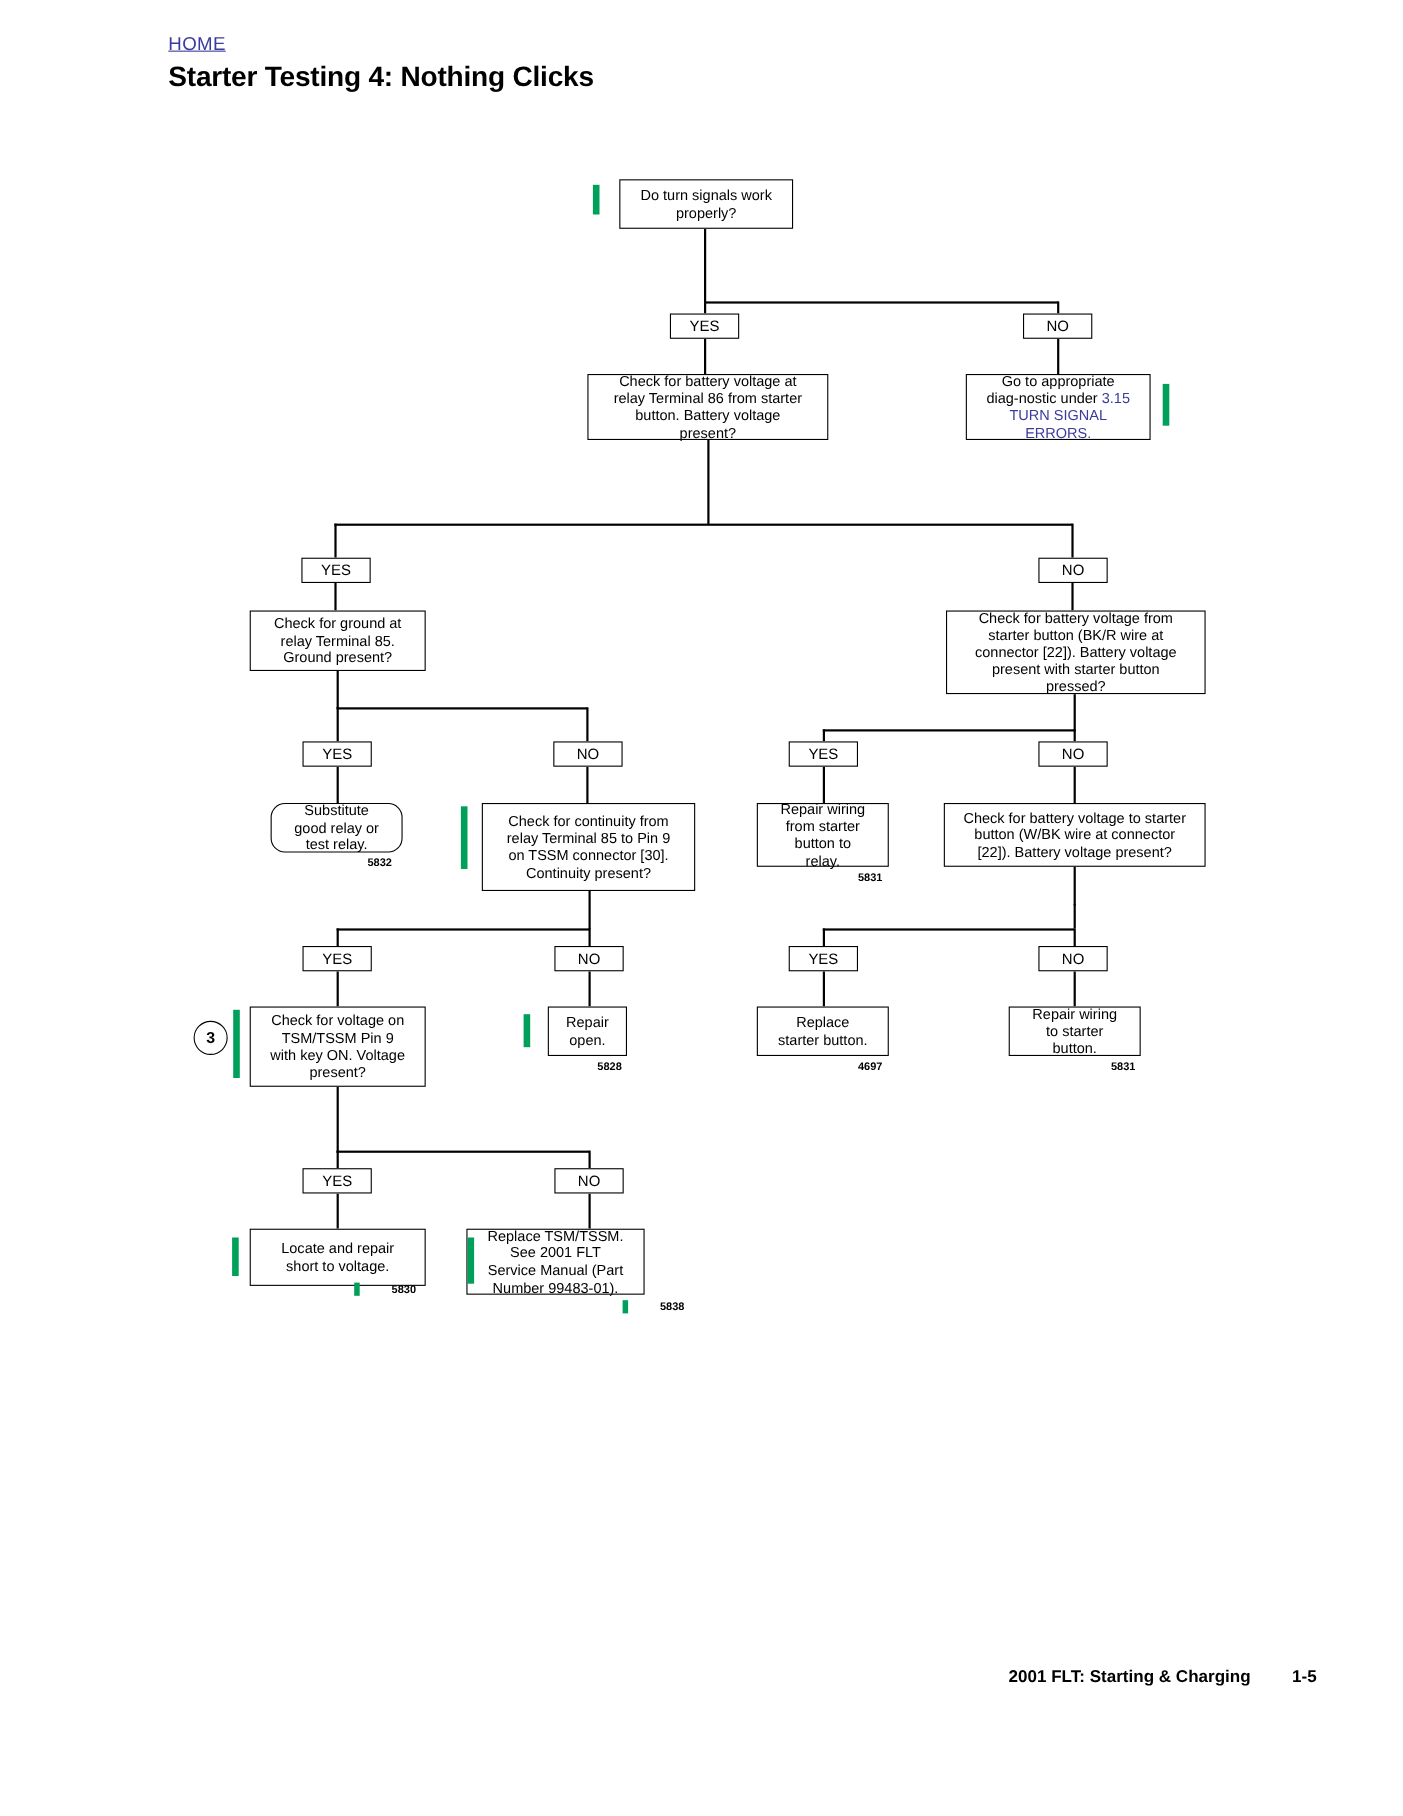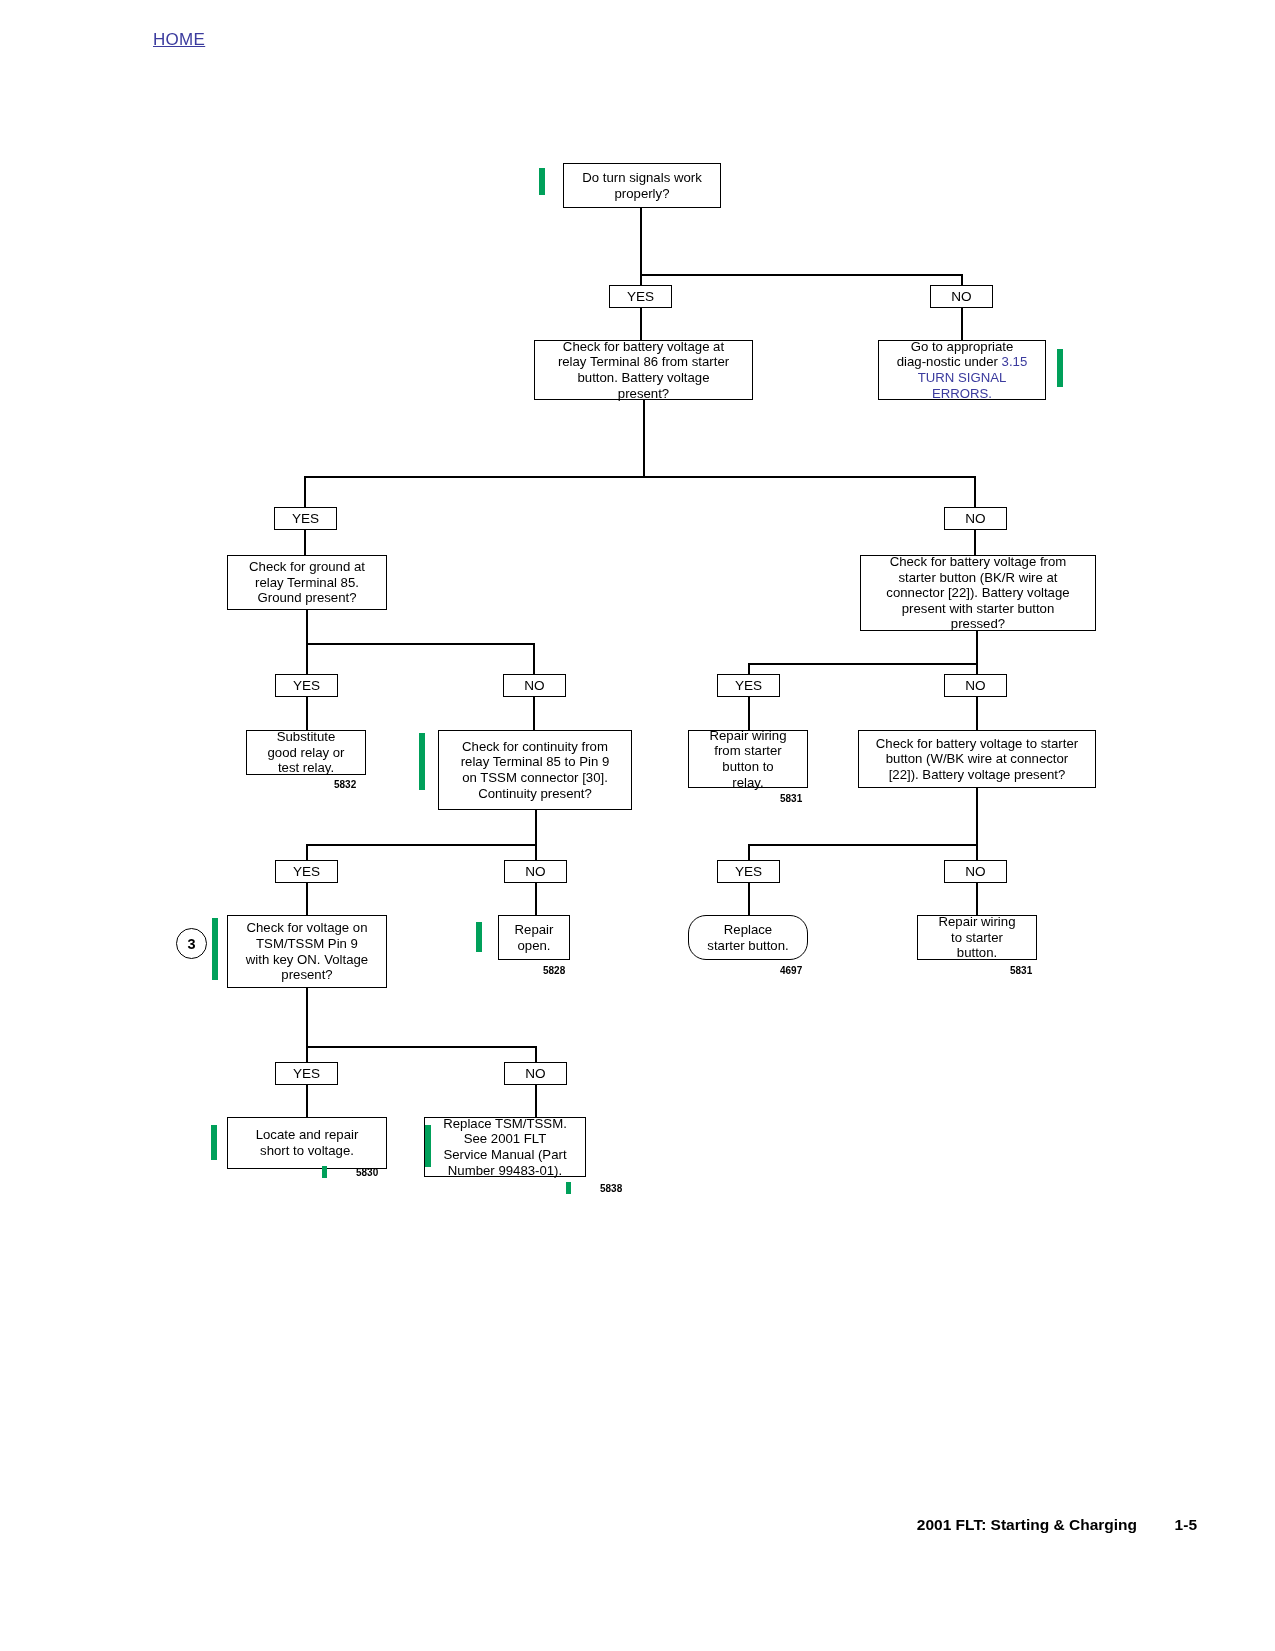--- a/index.html
+++ b/index.html
@@ -129,20 +129,21 @@
     font-weight: bold;
     z-index: 5;
   }
 </style>
 </head>
 <body>
 
 <div id="page">
 
   <a class="home-link" href="#">HOME</a>
+  <div class="page-title">Starter Testing 4: Nothing Clicks</div>
 
   <div>
 
     <div class="changebar" style="left:527px; top:168px; height:27px;"></div>
     <div class="node" style="left:551px; top:163px; width:158px; height:45px;">
       <span>Do turn signals work properly?</span>
     </div>
 
     <div class="conn v" style="left:628px; top:208px; height:67px;"></div>
 
@@ -215,21 +216,21 @@
     <div class="node small" style="left:705px; top:674px; width:63px; height:23px;">
       <span>YES</span>
     </div>
     <div class="node small" style="left:932px; top:674px; width:63px; height:23px;">
       <span>NO</span>
     </div>
 
     <div class="conn v" style="left:736px; top:697px; height:33px;"></div>
     <div class="conn v" style="left:964px; top:697px; height:33px;"></div>
 
-    <div class="node" style="left:234px; top:730px; width:120px; height:45px;">
+    <div class="node" style="left:234px; top:730px; width:120px; height:45px;border-radius:13px;">
       <span>Substitute good relay or test relay.</span>
     </div>
     <div class="refnum" style="left:322px; top:779px;">5832</div>
 
     <div class="changebar" style="left:407px; top:733px; height:57px;"></div>
     <div class="node" style="left:426px; top:730px; width:194px; height:80px;">
       <span>Check for continuity from relay Terminal 85 to Pin 9 on TSSM connector [30]. Continuity present?</span>
     </div>
 
     <div class="node" style="left:676px; top:730px; width:120px; height:58px;">
@@ -279,21 +280,21 @@
     <div class="node" style="left:215px; top:915px; width:160px; height:73px;">
       <span>Check for voltage on TSM/TSSM Pin 9 with key ON. Voltage present?</span>
     </div>
 
     <div class="changebar" style="left:464px; top:922px; height:30px;"></div>
     <div class="node" style="left:486px; top:915px; width:72px; height:45px;">
       <span>Repair open.</span>
     </div>
     <div class="refnum" style="left:531px; top:965px;">5828</div>
 
-    <div class="node" style="left:676px; top:915px; width:120px; height:45px;border-radius:18px;">
+    <div class="node" style="left:676px; top:915px; width:120px; height:45px;">
       <span>Replace starter button.</span>
     </div>
     <div class="refnum" style="left:768px; top:965px;">4697</div>
 
     <div class="node" style="left:905px; top:915px; width:120px; height:45px;">
       <span>Repair wiring to starter button.</span>
     </div>
     <div class="refnum" style="left:998px; top:965px;">5831</div>
 
     <div class="conn v" style="left:294px; top:988px; height:60px;"></div>

